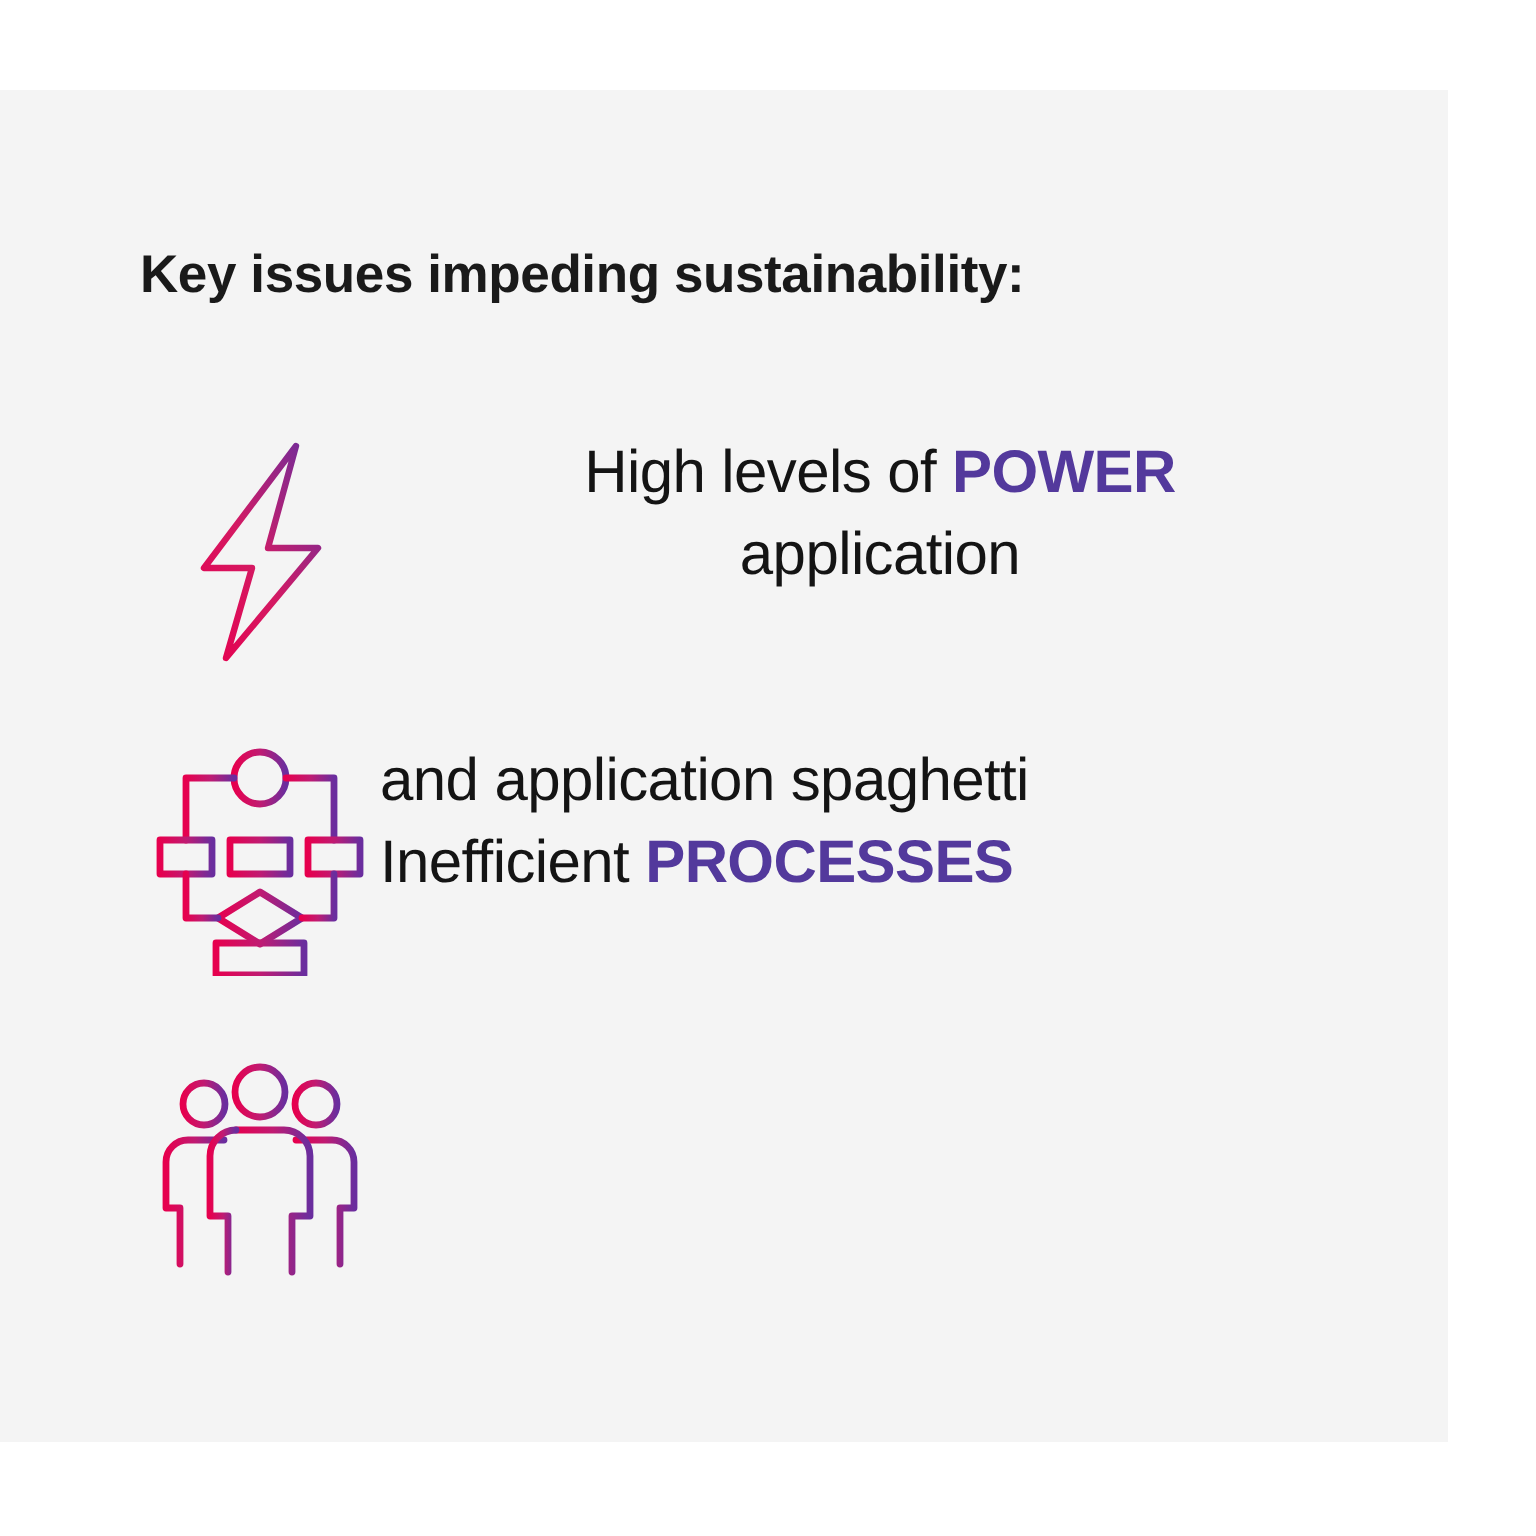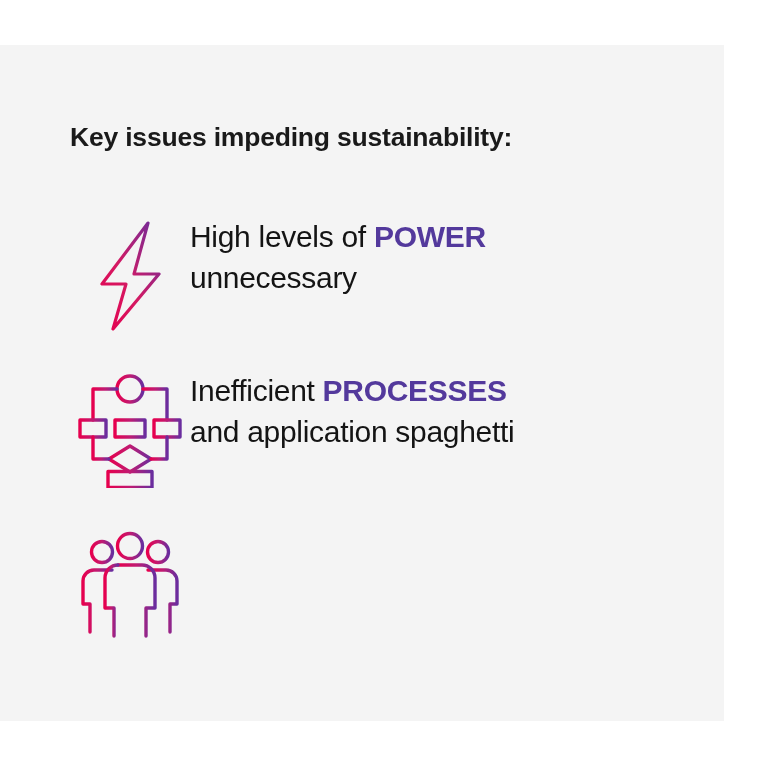--- a/index.html
+++ b/index.html
@@ -42,21 +42,21 @@
   }
 
   .issue-row {
     position: absolute;
     left: 70px;
     width: 620px;
     display: flex;
     flex-direction: row;
     align-items: flex-start;
   }
-  #row-0 { top: 212px; }
+  #row-0 { top: 212px; text-align: center; }
   #row-1 { top: 366px; }
   #row-2 { top: 522px; }
 
   .icon-cell {
     width: 120px;
     flex: 0 0 120px;
     display: flex;
     align-items: center;
     justify-content: center;
     padding-top: 6px;
@@ -99,21 +99,21 @@
             <stop offset="45%" stop-color="#d41a63"></stop>
             <stop offset="100%" stop-color="#6a2d9e"></stop>
           </linearGradient>
         </defs>
         <path d="M55 5 L9 66 L33 66 L20 111 L66 56 L41 56 Z" fill="none" stroke="url(#gradBolt)" stroke-width="3.2" stroke-linejoin="round" stroke-linecap="round"></path>
       </svg>
     </div>
     <div class="text-cell">
       <div class="issue-text">
         <span class="issue-line"><span>High levels of </span><span class="hl">POWER</span></span>
-        <span class="issue-line"><span>unnecessary</span><span class="hl"></span></span>
+        <span class="issue-line"><span>application</span><span class="hl"></span></span>
       </div>
     </div>
   </div>
 
   <div class="issue-row" id="row-1">
     <div class="icon-cell">
       <svg width="104" height="116" viewBox="0 0 104 116" aria-hidden="true">
         <defs>
           <linearGradient id="gradFlow" x1="0" y1="0.5" x2="1" y2="0.5">
             <stop offset="0%" stop-color="#e6004e"></stop>
@@ -153,22 +153,22 @@
         <rect x="30" y="100" width="44" height="0" fill="none"></rect>
         <rect x="30" y="100" width="0" height="0" fill="none"></rect>
         <rect x="30" y="100" width="44" height="0" fill="none"></rect>
         <rect x="30" y="98" width="44" height="0" fill="none"></rect>
         <rect x="30" y="99" width="44" height="17" fill="none" stroke="url(#gradFlow)" stroke-width="0"></rect>
         <rect x="30" y="99.5" width="44" height="16" fill="none" stroke="url(#gradFlow)" stroke-width="3.4" stroke-linejoin="round" transform="translate(0,0)"></rect>
       </svg>
     </div>
     <div class="text-cell">
       <div class="issue-text">
+        <span class="issue-line"><span>and application spaghetti</span><span class="hl"></span></span>
         <span class="issue-line"><span>Inefficient </span><span class="hl">PROCESSES</span></span>
-        <span class="issue-line"><span>and application spaghetti</span><span class="hl"></span></span>
       </div>
     </div>
   </div>
 
   <div class="issue-row" id="row-2">
     <div class="icon-cell">
       <svg width="112" height="112" viewBox="0 0 112 112" aria-hidden="true">
         <defs>
           <linearGradient id="gradPeople" x1="0" y1="0.5" x2="1" y2="0.5">
             <stop offset="0%" stop-color="#e6004e"></stop>

